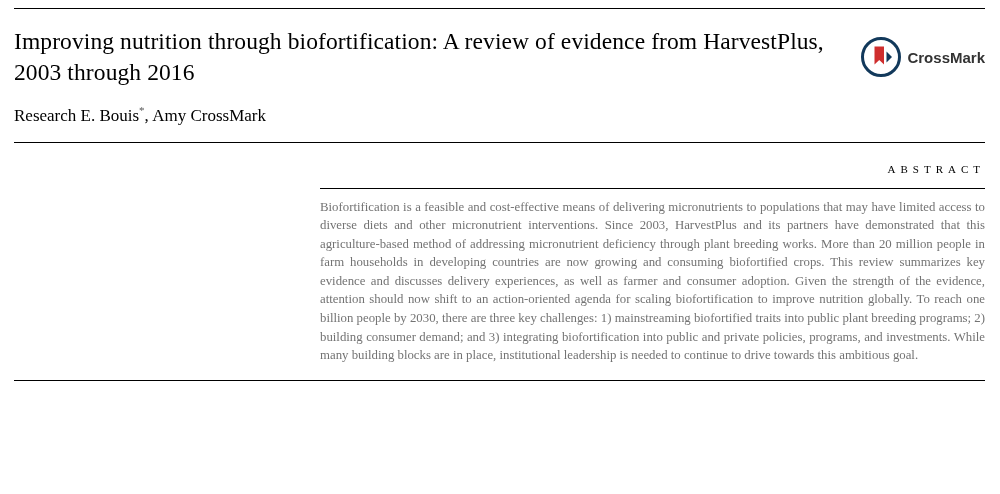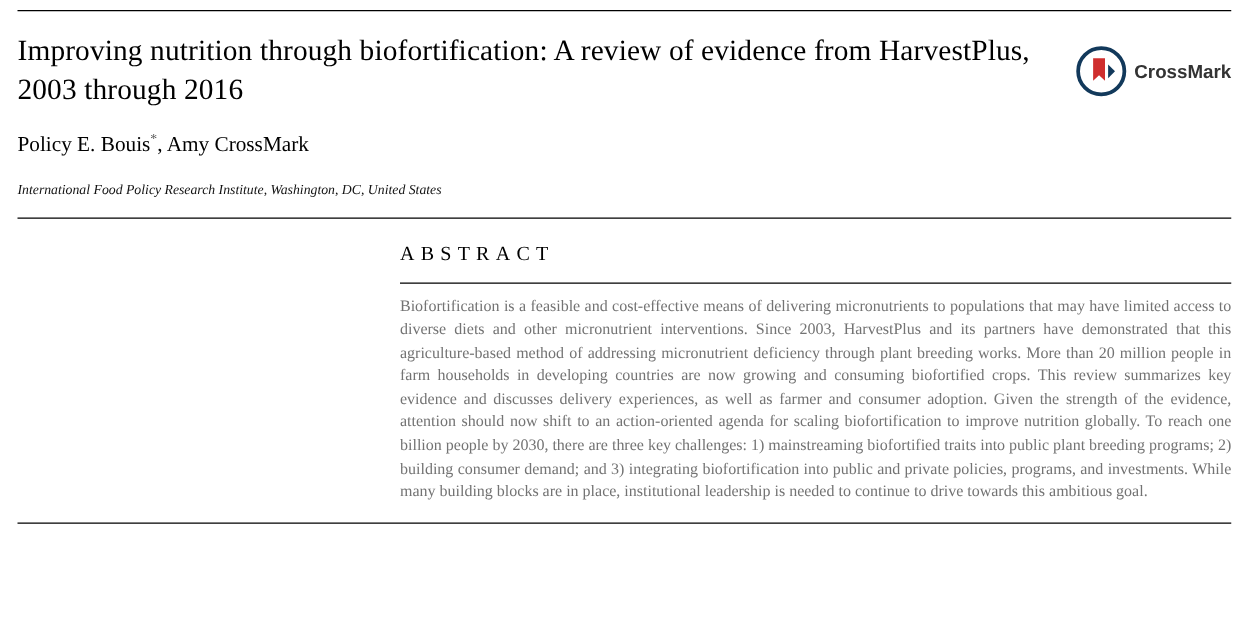--- a/index.html
+++ b/index.html
@@ -83,24 +83,25 @@
   }
   .left-col {
     width: 306px;
     flex: 0 0 auto;
   }
   .abstract-col {
     flex: 1 1 auto;
     padding-top: 20px;
   }
   .abstract-heading {
-    font-size: 16px;
+    font-size: 11px;
     letter-spacing: 5px;
     margin: 0 0 13px 0;
     font-weight: normal;
+    text-align: right;
   }
   .abstract-body {
     border-top: 1px solid #000;
     padding-top: 9px;
     font-size: 12.8px;
     line-height: 18.6px;
     text-align: justify;
     color: #737373;
   }
   .bottom-rule { margin-top: 15px; }
@@ -108,22 +109,21 @@
 </head>
 <body>
 
 <div class="page">
 
   <hr class="rule-thin top-rule">
 
   <div class="header">
     <div class="header-text">
       <h1 class="article-title">Improving nutrition through biofortification: A review of evidence from HarvestPlus, 2003 through 2016</h1>
-      <div class="authors-line"><span>Policy E. Bouis</span><sup class="author-marker">*</sup><span>, </span><span>Amy CrossMark</span></div>
-      <div class="affiliation">International Food Policy Research Institute, Washington, DC, United States</div>
+      <div class="authors-line"><span>Research E. Bouis</span><sup class="author-marker">*</sup><span>, </span><span>Amy CrossMark</span></div>
     </div>
 
     <div class="crossmark">
       <svg width="42" height="42" viewBox="0 0 42 42" aria-hidden="true">
         <circle cx="21" cy="21" r="18.5" fill="#ffffff" stroke="#12395b" stroke-width="3"></circle>
         <path d="M14.5 10.5 h9.5 v18 l-4.75 -4.4 -4.75 4.4 z" fill="#cf2e2e"></path>
         <path d="M26.5 15.5 l5.5 5.5 -5.5 5.5 z" fill="#12395b"></path>
       </svg>
       <span class="crossmark-label">CrossMark</span>
     </div>

